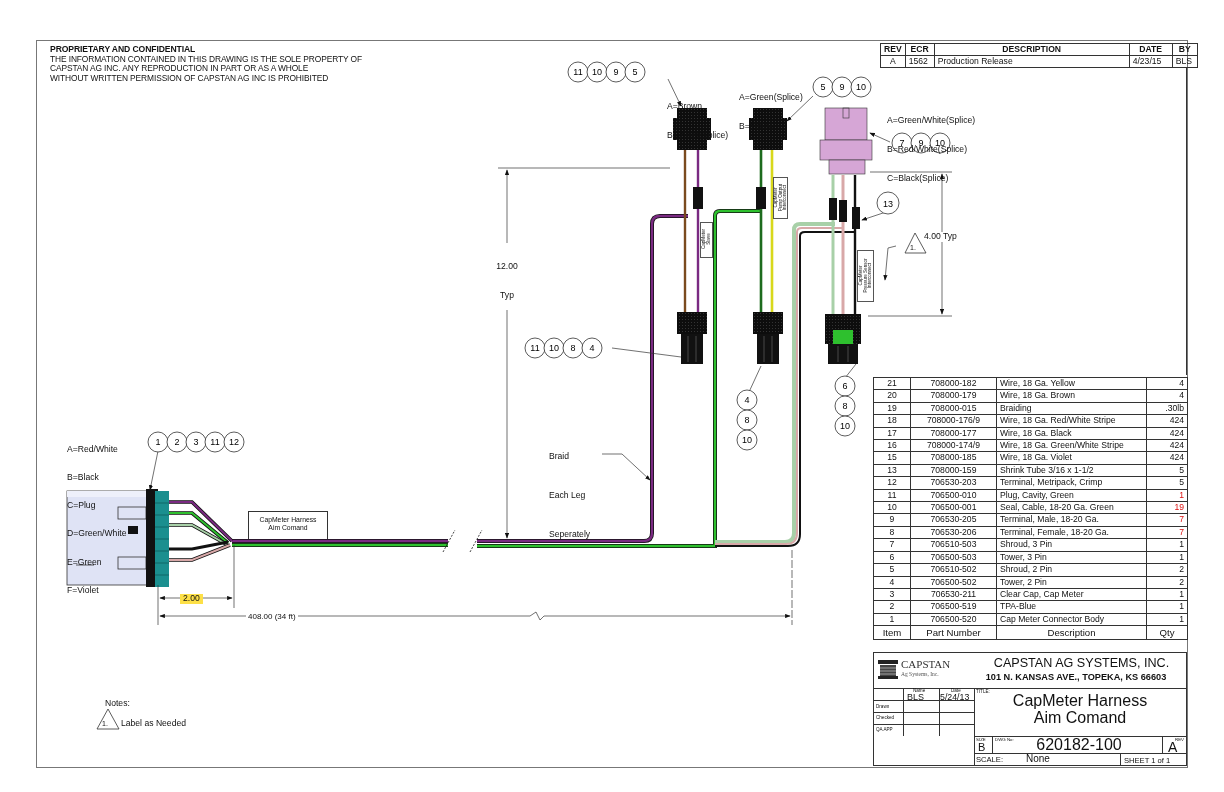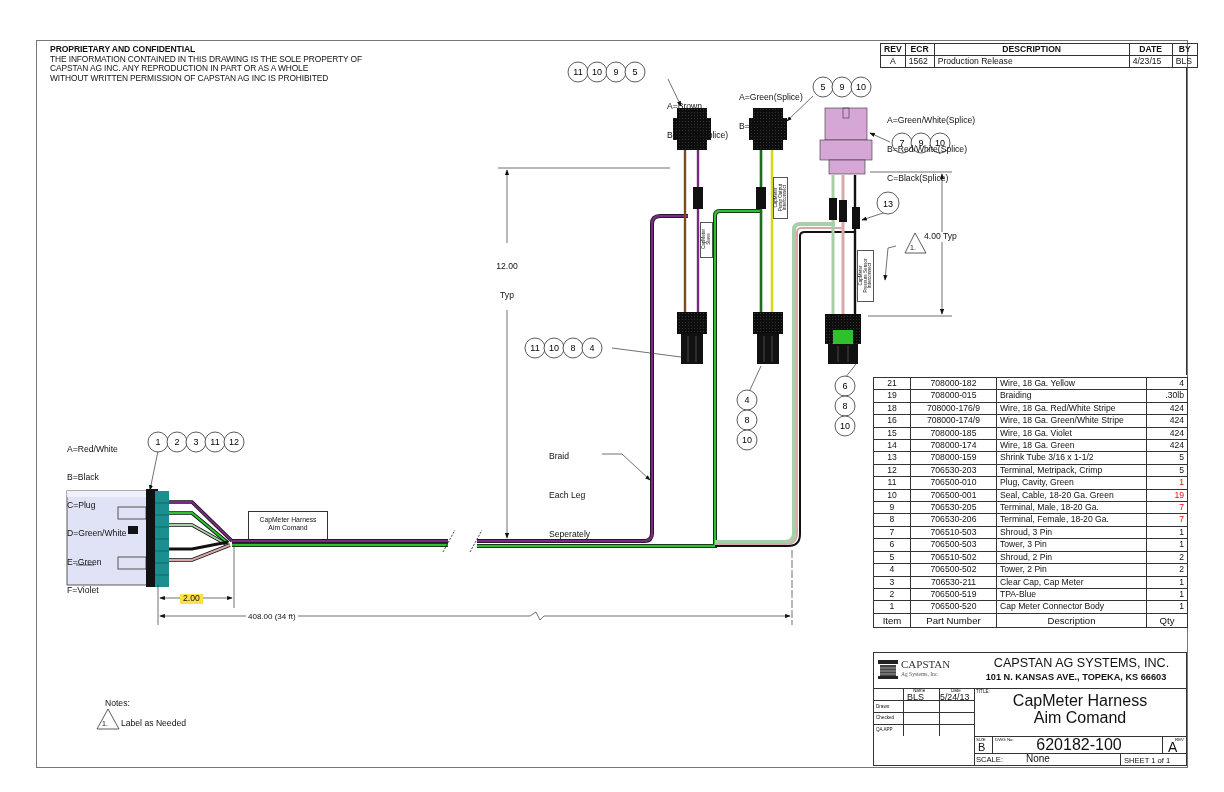--- a/index.html
+++ b/index.html
@@ -342,47 +342,53 @@
       <col style="width:41px">
     </colgroup>
   <tbody id="bom-body">
       <tr>
         <td class="c">21</td>
         <td class="c">708000-182</td>
         <td>Wire, 18 Ga. Yellow</td>
         <td class="r">4</td>
       </tr>
       <tr>
+        <td class="c">20</td>
+        <td class="c">708000-179</td>
+        <td>Wire, 18 Ga. Brown</td>
+        <td class="r">4</td>
+      </tr>
+      <tr>
         <td class="c">19</td>
         <td class="c">708000-015</td>
         <td>Braiding</td>
         <td class="r">.30lb</td>
       </tr>
       <tr>
         <td class="c">18</td>
         <td class="c">708000-176/9</td>
         <td>Wire, 18 Ga. Red/White Stripe</td>
         <td class="r">424</td>
       </tr>
       <tr>
+        <td class="c">17</td>
+        <td class="c">708000-177</td>
+        <td>Wire, 18 Ga. Black</td>
+        <td class="r">424</td>
+      </tr>
+      <tr>
         <td class="c">16</td>
         <td class="c">708000-174/9</td>
         <td>Wire, 18 Ga. Green/White Stripe</td>
         <td class="r">424</td>
       </tr>
       <tr>
         <td class="c">15</td>
         <td class="c">708000-185</td>
         <td>Wire, 18 Ga. Violet</td>
-        <td class="r">424</td>
-      </tr>
-      <tr>
-        <td class="c">14</td>
-        <td class="c">708000-174</td>
-        <td>Wire, 18 Ga. Green</td>
         <td class="r">424</td>
       </tr>
       <tr>
         <td class="c">13</td>
         <td class="c">708000-159</td>
         <td>Shrink Tube 3/16 x 1-1/2</td>
         <td class="r">5</td>
       </tr>
       <tr>
         <td class="c">12</td>

